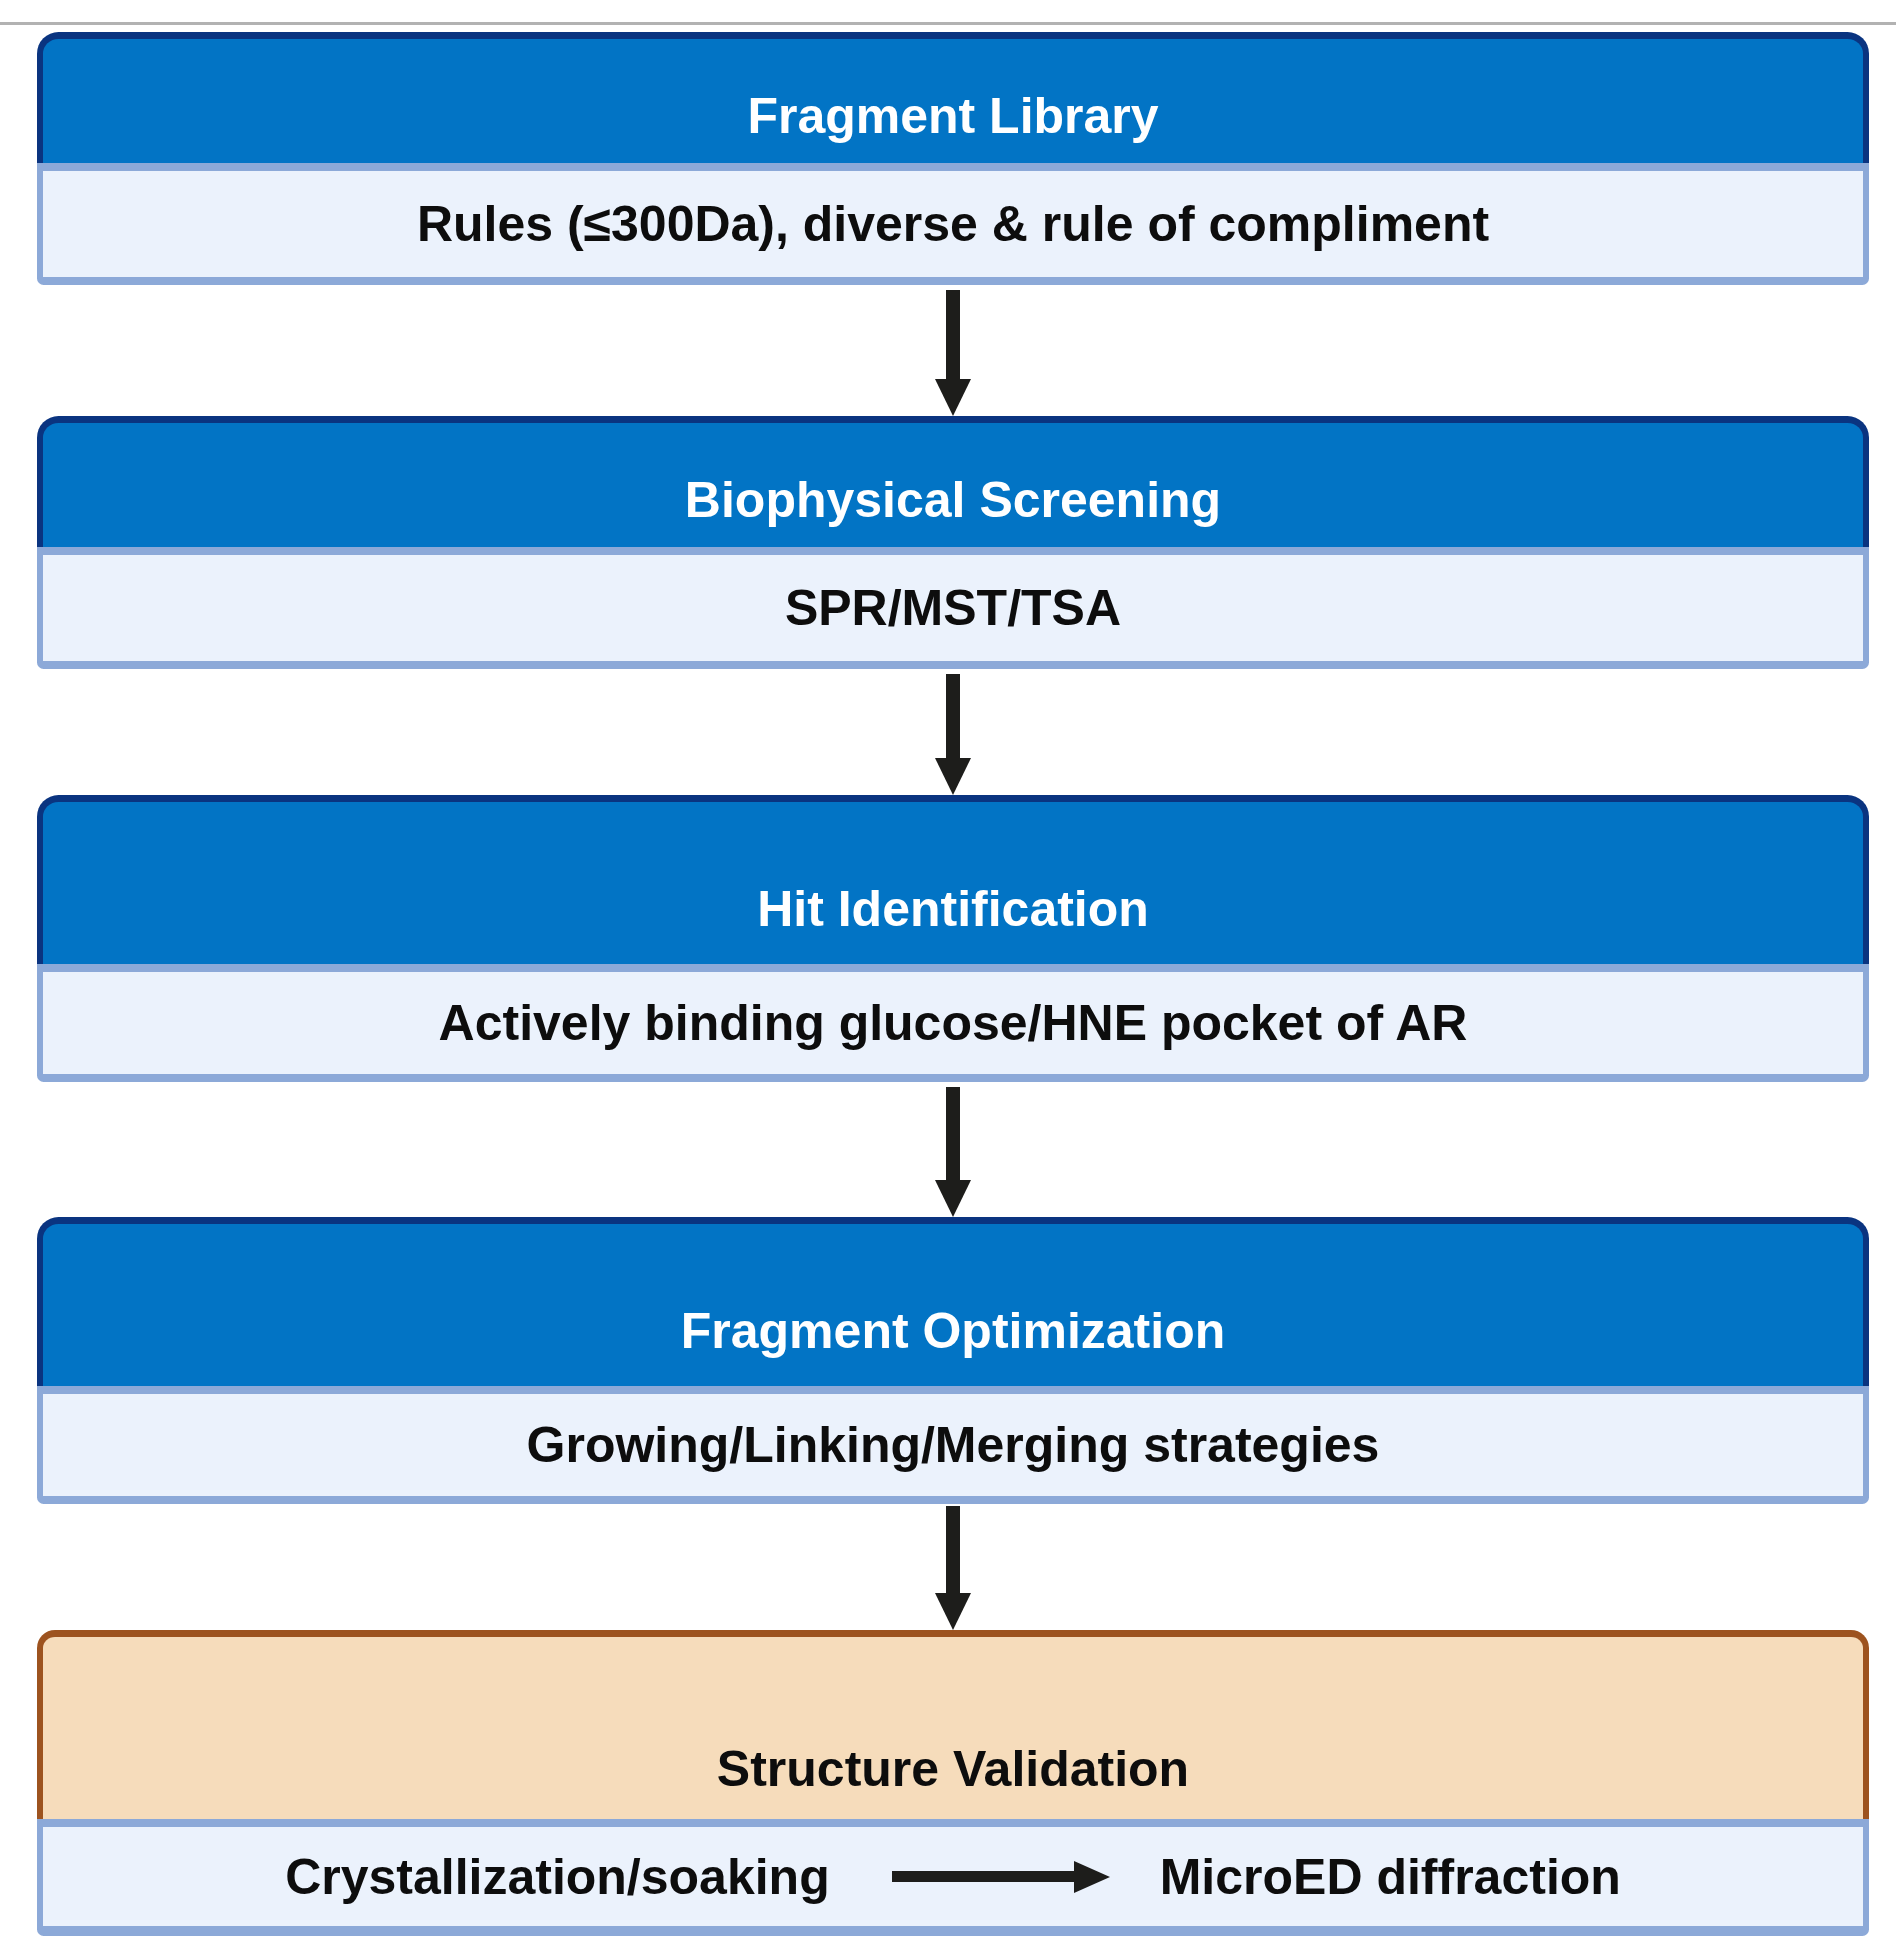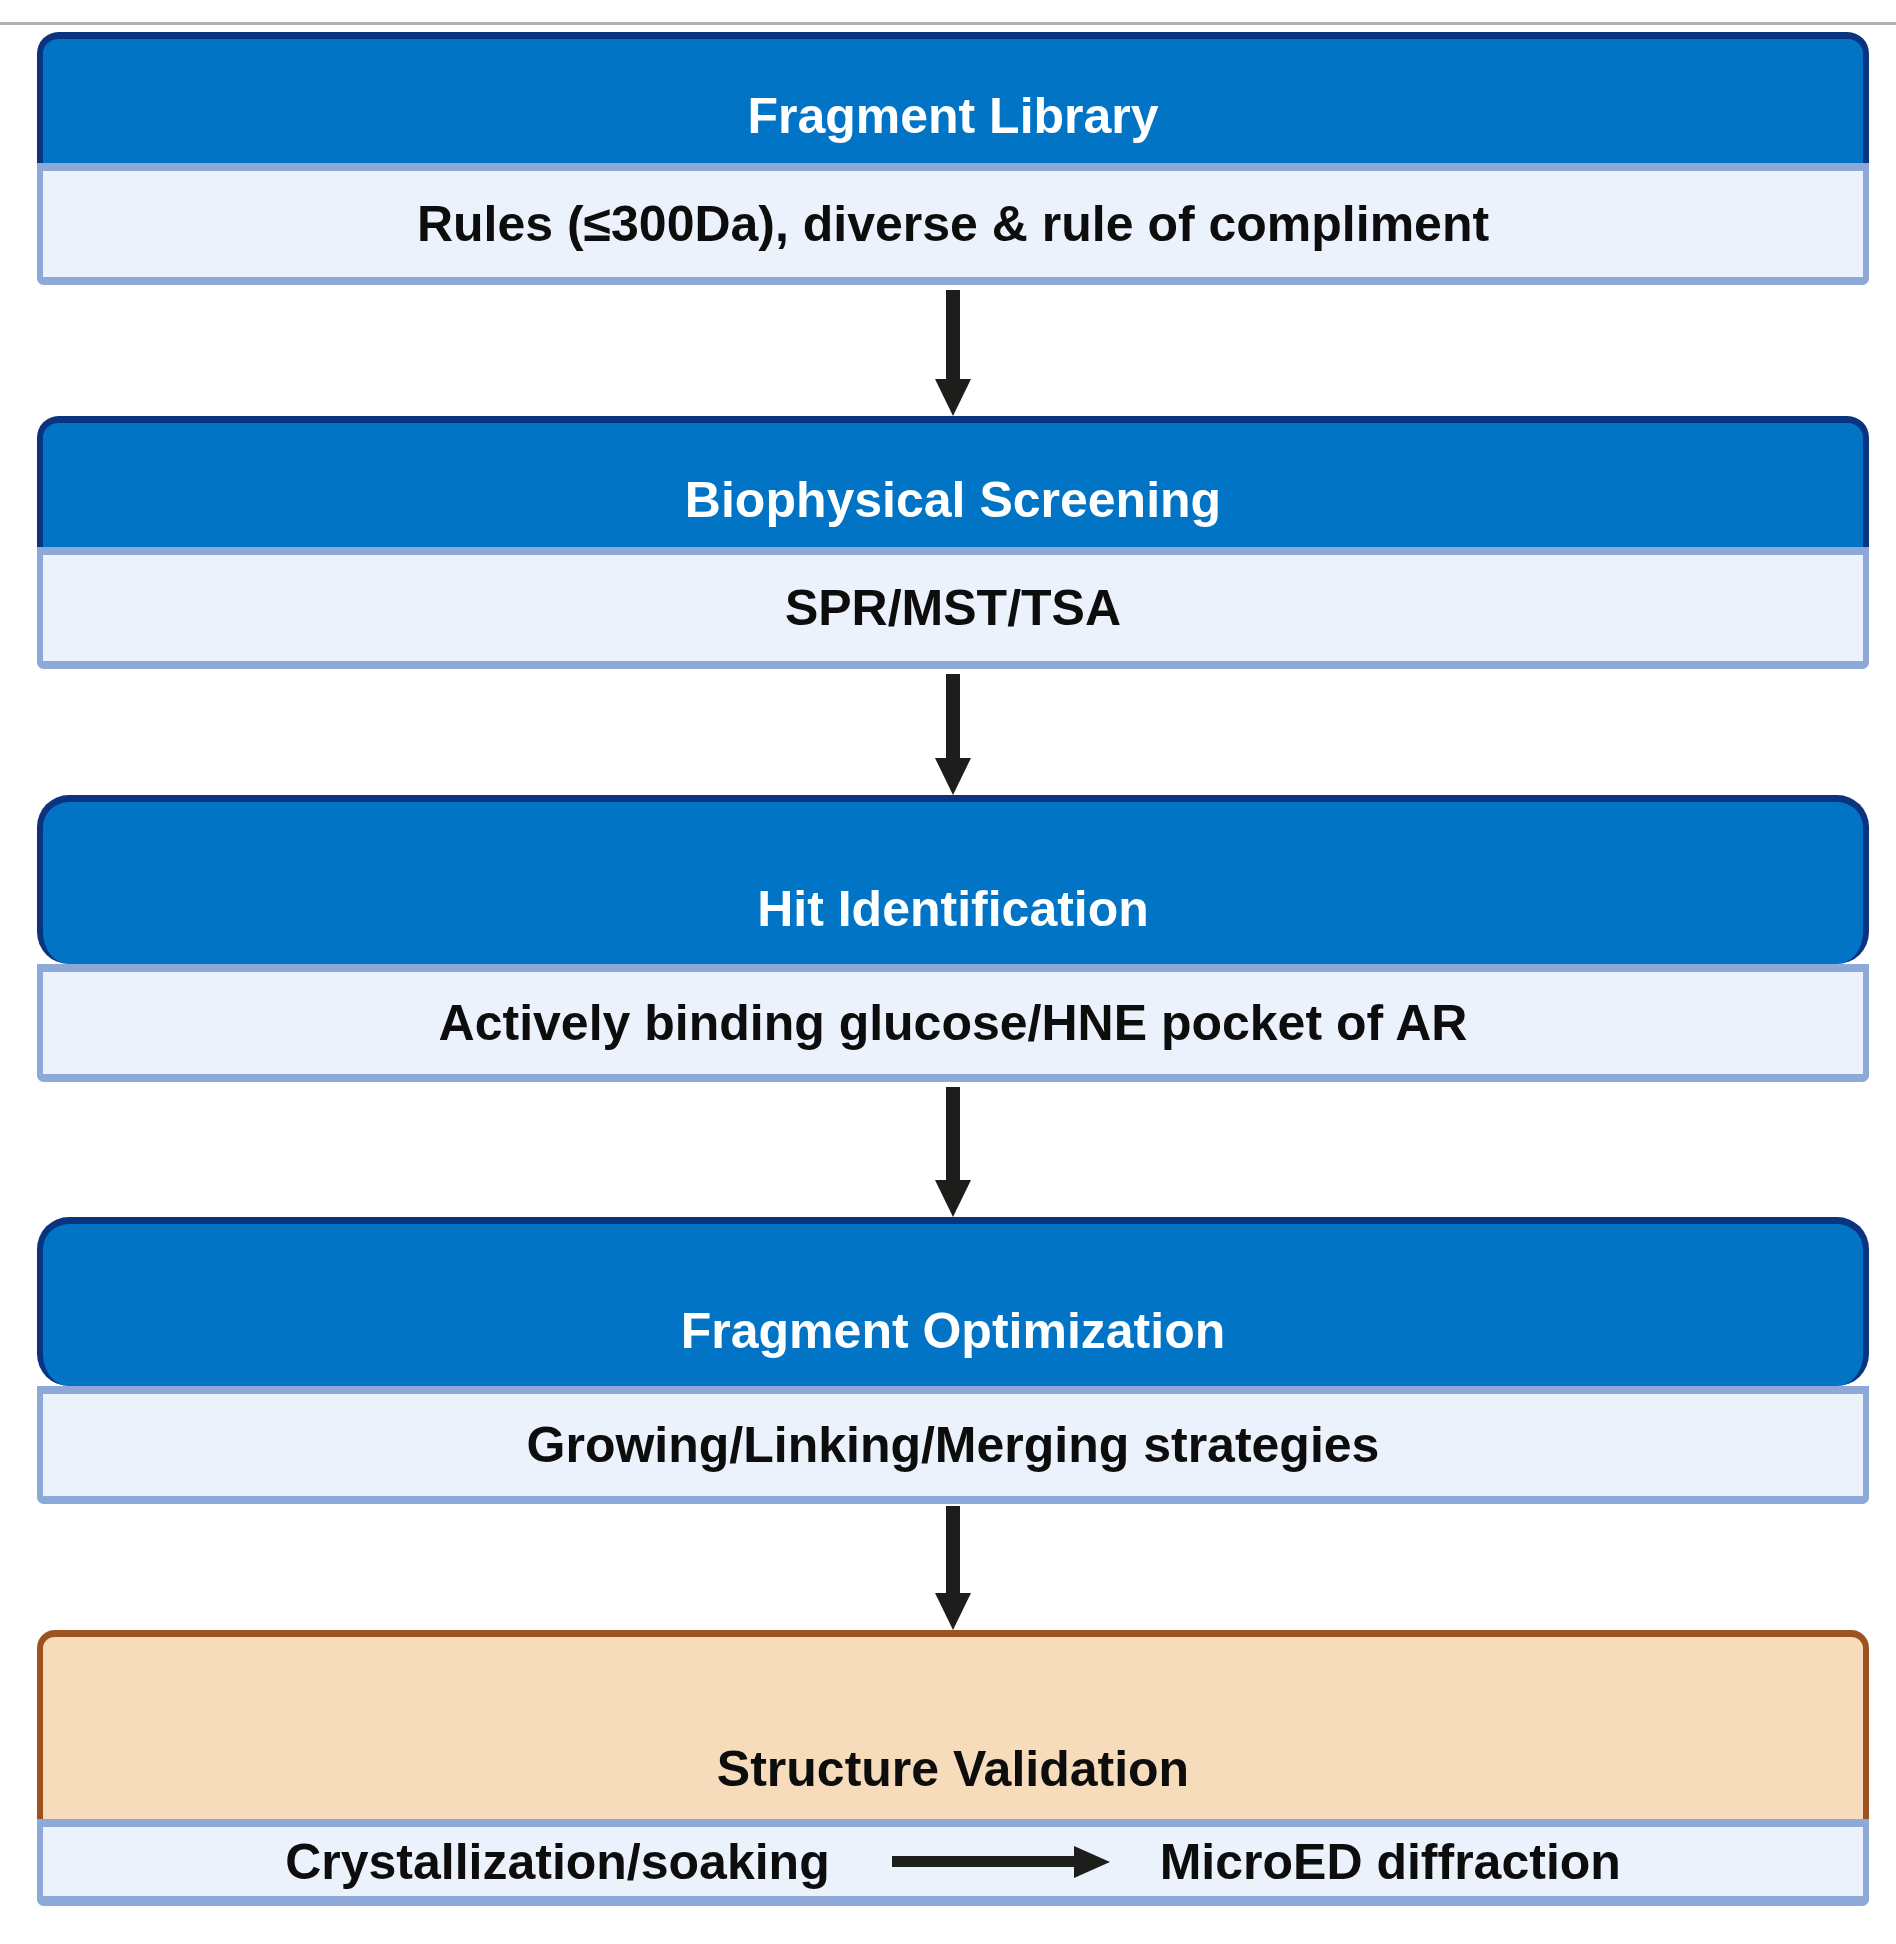--- a/index.html
+++ b/index.html
@@ -53,21 +53,20 @@
     color: #ffffff;
     font-weight: 700;
     font-size: 50px;
     letter-spacing: 0px;
     height: 131px;
     padding-bottom: 18px;
   }
   .stage--tall .stage-header {
     height: 169px;
     padding-bottom: 26.5px;
-    border-radius: 32px;
   }
   .stage--validation .stage-header {
     height: 189px;
     padding-bottom: 21.5px;
     background: var(--validation-header-bg);
     border-color: var(--validation-header-border);
     border-radius: 18px 18px 0 0;
     color: var(--text-dark);
   }
   .stage-body {
@@ -79,21 +78,21 @@
     border-top-width: 8.3px;
     border-bottom-width: 8.3px;
     border-radius: 0 0 6.6px 6.6px;
     color: var(--text-dark);
     font-weight: 700;
     font-size: 50px;
     height: 122px;
   }
   .stage--2 .stage-body { height: 122px; }
   .stage--3 .stage-body, .stage--4 .stage-body { height: 118px; justify-content: center; }
-  .stage--validation .stage-body { height: 87px; border-bottom-width: 10px; }
+  .stage--validation .stage-body { height: 117px; border-bottom-width: 10px; }
 
   .gap {
     display: flex;
     flex-direction: column;
     align-items: center;
     height: 131px;
     padding-top: 5px;
   }
   .gap--2 { height: 126px; }
   .gap--3 { height: 135px; }

